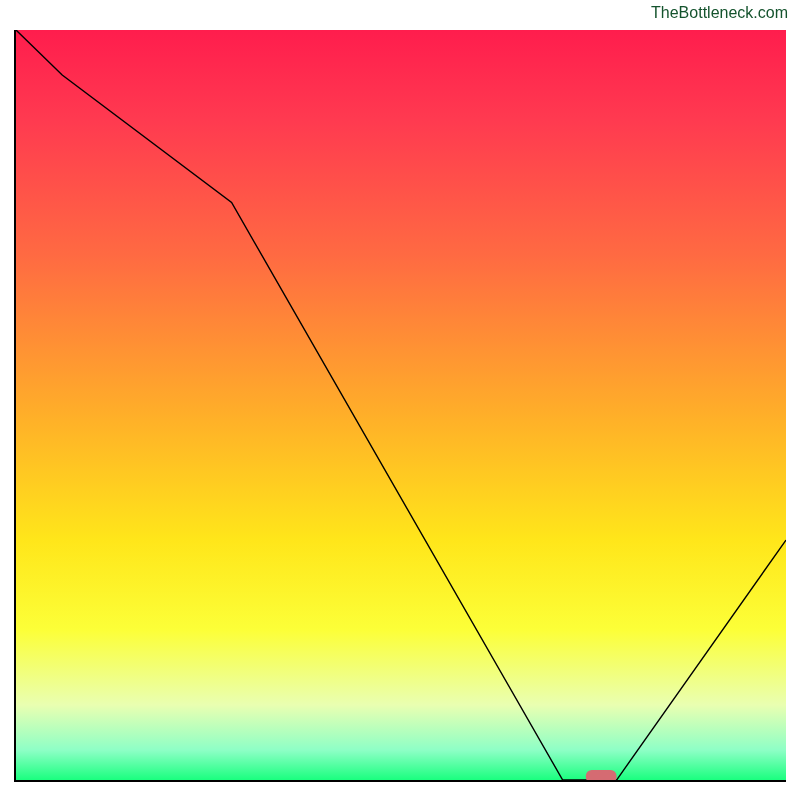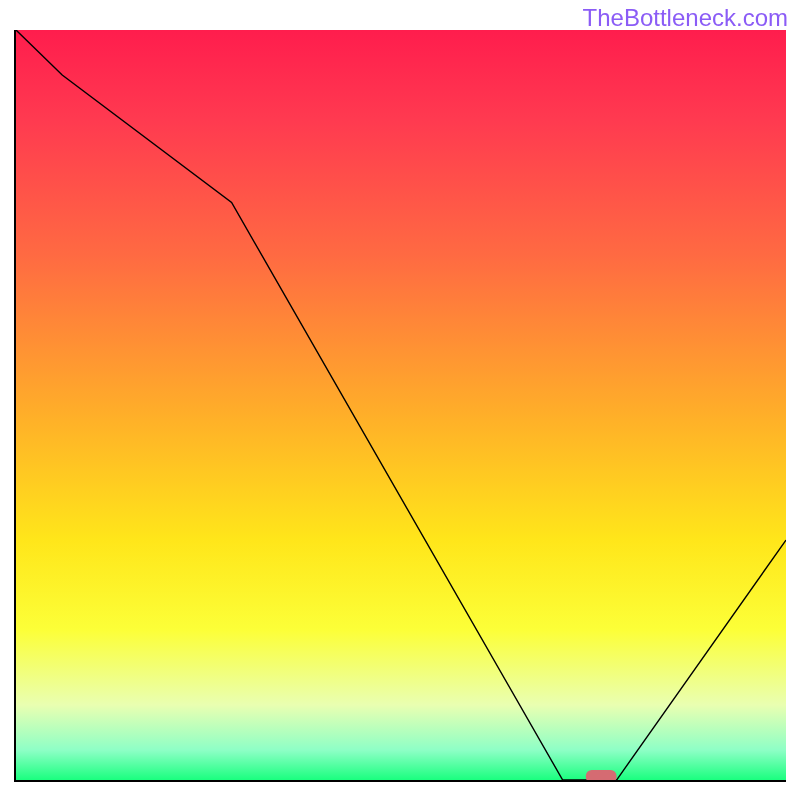--- a/index.html
+++ b/index.html
@@ -1,22 +1,22 @@
 <!DOCTYPE html>
 <html><head>
 <meta charset="utf-8">
 <style>
   * { margin: 0; padding: 0; box-sizing: border-box; }
   body { width: 800px; height: 800px; position: relative; font-family: Arial, sans-serif; overflow: hidden; background: #fff; }
   .watermark {
     position: absolute;
     top: 4px;
     right: 12px;
-    color: #8b5cf6;
-    font-size: 24px;
+    color: #14532d;
+    font-size: 16px;
     font-weight: 400;
     z-index: 3;
   }
   .plot-area {
     position: absolute;
     left: 14px;
     top: 30px;
     width: 772px;
     height: 752px;
     border-left: 2px solid #000;

